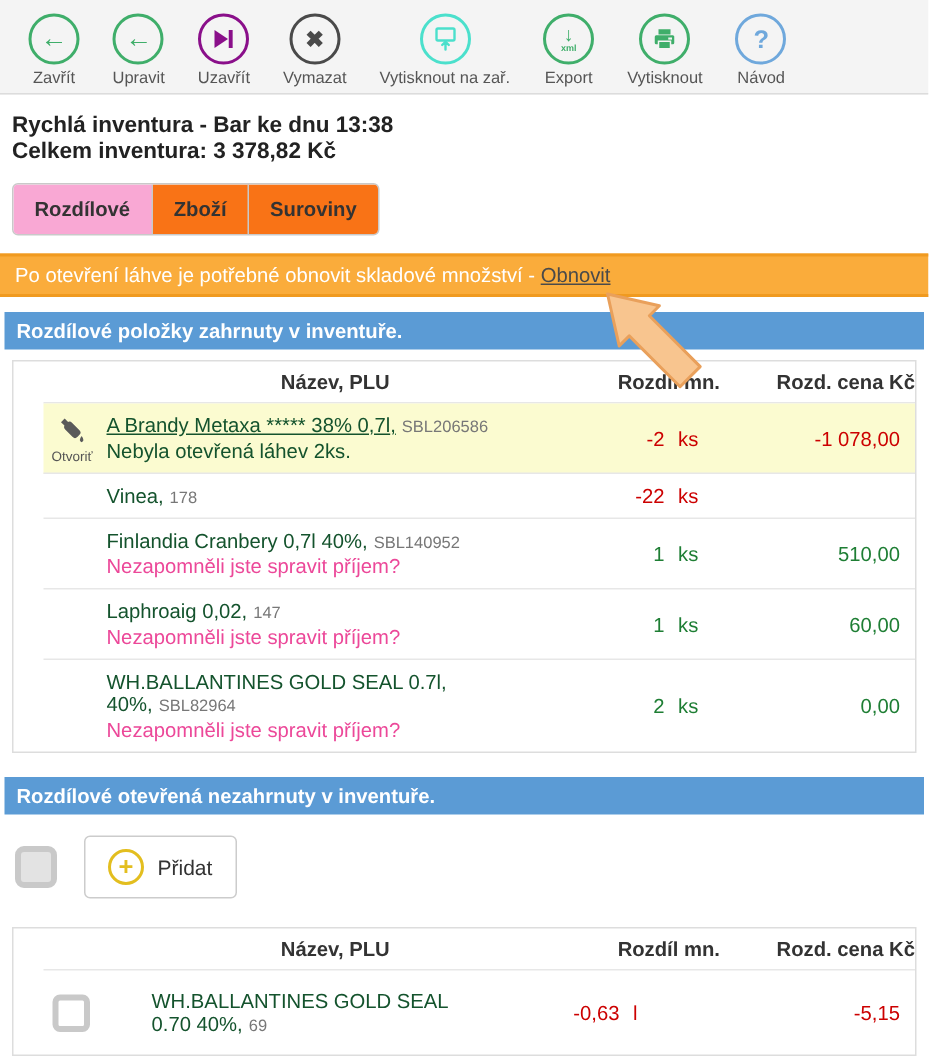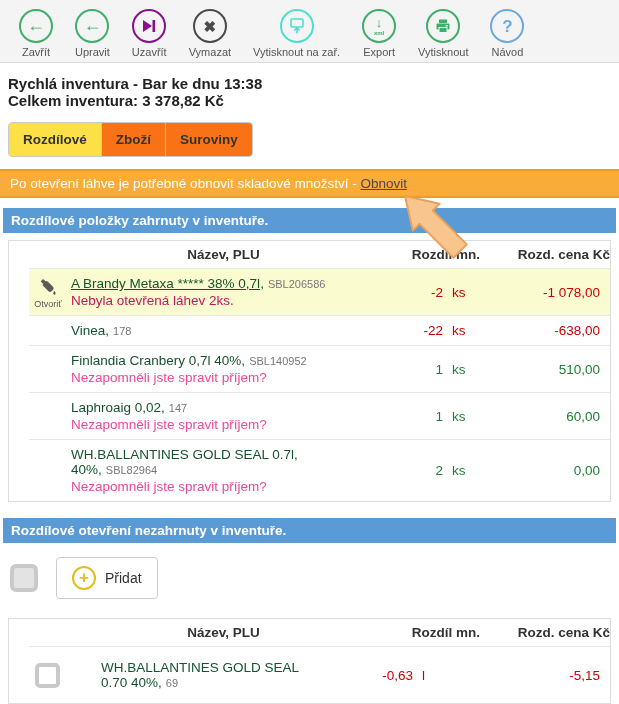--- a/index.html
+++ b/index.html
@@ -51,21 +51,21 @@
     display: inline-flex; margin: 13px 8px 12px;
     border: 1px solid #c9c9c9; border-radius: 4px; overflow: hidden;
     background: #f7f7f7;
   }
   .tab {
     padding: 9px 14px; font-size: 13.5px; font-weight: bold; color: #333;
     border-right: 1px solid #c9c9c9; background: #f97316; cursor: pointer;
     white-space: nowrap;
   }
   .tab:last-child { border-right: none; }
-  .tab.active { background: #fde047; }
+  .tab.active { background: #f9a8d4; }
 
   
   .banner {
     background: #faac3b;
     border-top: 2px solid #f09a20;
     border-bottom: 2px solid #f09a20;
     color: #fff; font-size: 13.5px;
     padding: 5px 10px;
   }
   .banner a { color: #4a4a4a; text-decoration: underline; cursor: pointer; }
@@ -94,21 +94,21 @@
   .cell-price { text-align: right; padding-right: 10px; white-space: nowrap; }
   .cell-name { padding: 7px 6px 7px 4px; }
   .qty-unit { display: inline-block; width: 20px; text-align: left; margin-left: 9px; }
   .neg { color: #cc0000; }
   .pos { color: #1e7e34; }
   .row-hl { background: #fbfbd0; }
   .item-name { color: #14532d; }
   .item-name.link { text-decoration: underline; cursor: pointer; }
   .item-name::after { content: ","; }
   .item-code { font-size: 11px; color: #777; margin-left: 4px; margin-top: 27px; }
-  .item-warning { color: #be185d; margin-top: 2px; }
+  .item-warning { color: #14532d; margin-top: 2px; }
   .item-link { color: #ec4899; margin-top: 2px; cursor: pointer; }
   .cell-icon { display: flex; flex-direction: column; align-items: center; justify-content: center; cursor: pointer; padding: 4px 0; }
   .cell-icon .open-label { font-size: 9px; color: #555; margin-top: 1px; }
 
   
   .controls { display: flex; align-items: center; gap: 18px; padding: 14px 8px 12px 10px; }
   .chk {
     width: 28px; height: 28px; border: 4px solid #c9c9c9; border-radius: 6px;
     background: #e3e3e3; cursor: pointer;
   }
@@ -249,21 +249,20 @@
     <div class="cell-qty neg"><span>-2</span><span class="qty-unit">ks</span></div>
     <div class="cell-price neg">-1 078,00</div>
   </div>
 
   <div class="trow">
     <div></div>
     <div class="cell-name">
       <div><span class="item-name">Vinea</span><span class="item-code">178</span></div>
     </div>
     <div class="cell-qty neg"><span>-22</span><span class="qty-unit">ks</span></div>
-    <div class="cell-price neg">-638,00</div>
   </div>
 
   <div class="trow">
     <div></div>
     <div class="cell-name">
       <div><span class="item-name">Finlandia Cranbery 0,7l 40%</span><span class="item-code">SBL140952</span></div>
       <div class="item-link">Nezapomněli jste spravit příjem?</div>
     </div>
     <div class="cell-qty pos"><span>1</span><span class="qty-unit">ks</span></div>
     <div class="cell-price pos">510,00</div>
@@ -284,21 +283,21 @@
     <div class="cell-name">
       <div><span class="item-name">WH.BALLANTINES GOLD SEAL 0.7l, 40%</span><span class="item-code">SBL82964</span></div>
       <div class="item-link">Nezapomněli jste spravit příjem?</div>
     </div>
     <div class="cell-qty pos"><span>2</span><span class="qty-unit">ks</span></div>
     <div class="cell-price pos">0,00</div>
   </div>
 </div>
 
 
-<div class="section-header" style="margin-top:16px;">Rozdílové otevření nezahrnuty v inventuře.</div>
+<div class="section-header" style="margin-top:16px;">Rozdílové otevřená nezahrnuty v inventuře.</div>
 
 <div class="controls">
   <div class="chk"></div>
   <button class="btn-add">
     <span class="plus-circle">+</span>
     <span>Přidat</span>
   </button>
 </div>
 
 <div class="tbl">

